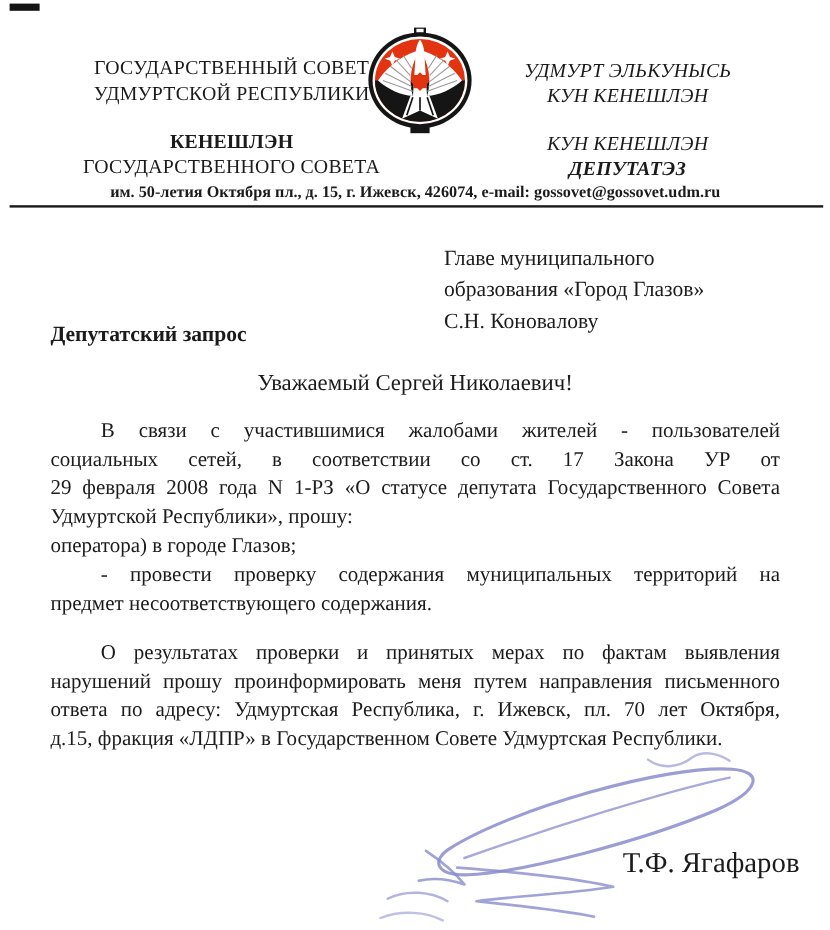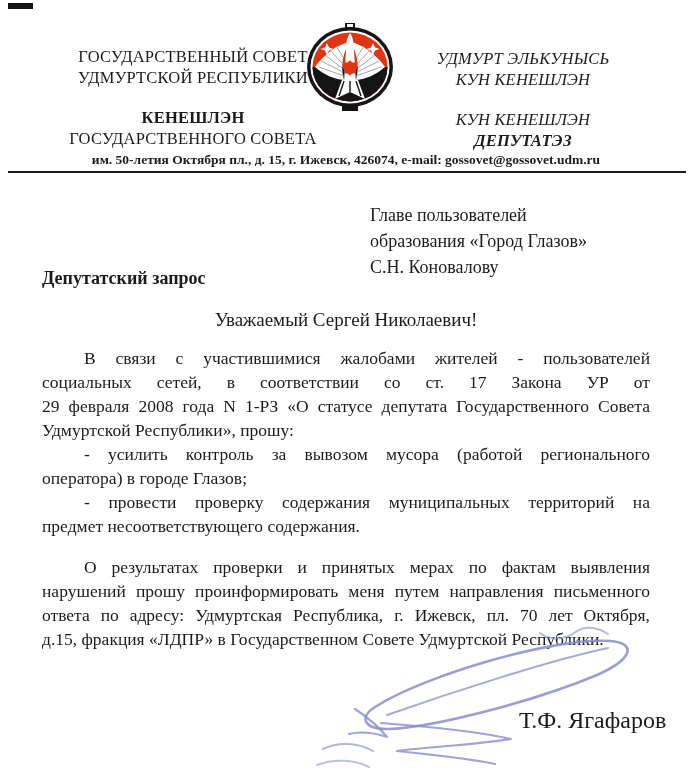--- a/index.html
+++ b/index.html
@@ -98,49 +98,48 @@
     </g>
 
     <path d="M29 21 L31 25.5 L35.5 27 L31 28.5 L29 33 L27 28.5 L22.5 27 L27 25.5 Z" fill="#ffffff"></path>
     <path d="M75 21 L77 25.5 L81.5 27 L77 28.5 L75 33 L73 28.5 L68.5 27 L73 25.5 Z" fill="#ffffff"></path>
   </svg>
 
   <div class="address">им. 50-летия Октября пл., д. 15, г. Ижевск, 426074, e-mail: gossovet@gossovet.udm.ru</div>
   <div class="rule"></div>
 
   <div class="recipient">
-    <div>Главе пользователей</div>
+    <div>Главе муниципального</div>
     <div>образования «Город Глазов»</div>
     <div>С.Н. Коновалову</div>
   </div>
 
   <div class="doc-type">Депутатский запрос</div>
 
   <div class="salutation">Уважаемый Сергей Николаевич!</div>
 
   <div class="body-text">
       <div class="para">
         <div class="jline indent">В связи с участившимися жалобами жителей - пользователей</div>
         <div class="jline">социальных сетей, в соответствии со ст. 17 Закона УР от</div>
         <div class="jline">29 февраля 2008 года N 1-РЗ «О статусе депутата Государственного Совета</div>
         <div class="lastline">Удмуртской Республики», прошу:</div>
       </div>
       <div class="para">
-        <div class="jline indent">- усилить контроль за вывозом мусора (работой регионального</div>
         <div class="lastline">оператора) в городе Глазов;</div>
       </div>
       <div class="para">
         <div class="jline indent">- провести проверку содержания муниципальных территорий на</div>
         <div class="lastline">предмет несоответствующего содержания.</div>
       </div>
       <div class="para gap">
         <div class="jline indent">О результатах проверки и принятых мерах по фактам выявления</div>
         <div class="jline">нарушений прошу проинформировать меня путем направления письменного</div>
         <div class="jline">ответа по адресу: Удмуртская Республика, г. Ижевск, пл. 70 лет Октября,</div>
-        <div class="lastline">д.15, фракция «ЛДПР» в Государственном Совете Удмуртской Республики.</div>
+        <div class="lastline">д.15, фракция «ЛДПР» в Государственном Совете Удмуртская Республики.</div>
       </div>
     </div>
 
   <svg class="sig-svg" width="340" height="160" viewBox="0 0 340 160" fill="none" stroke="var(--signature-blue)" stroke-linecap="round" stroke-linejoin="round">
     <path d="M225 18 C 237 27, 252 24, 262 16 C 272 10, 284 13, 293 19" stroke-width="2" opacity="0.6"></path>
     <path d="M60 92 C 110 60, 240 22, 295 26 C 322 28, 318 44, 282 60 C 220 86, 120 112, 75 114 C 48 115, 44 102, 60 92" stroke-width="2.6" opacity="0.85"></path>
     <path d="M72 100 C 140 76, 240 44, 293 33" stroke-width="2" opacity="0.75"></path>
     <path d="M40 94 C 52 102, 64 112, 72 122 C 60 118, 46 116, 34 119" stroke-width="2.2" opacity="0.8"></path>
     <path d="M66 108 C 120 112, 170 118, 196 124 C 160 130, 110 132, 82 136 C 120 140, 158 144, 180 149" stroke-width="2.2" opacity="0.8"></path>
     <path d="M8 134 C 24 126, 44 128, 58 136" stroke-width="2" opacity="0.65"></path>

